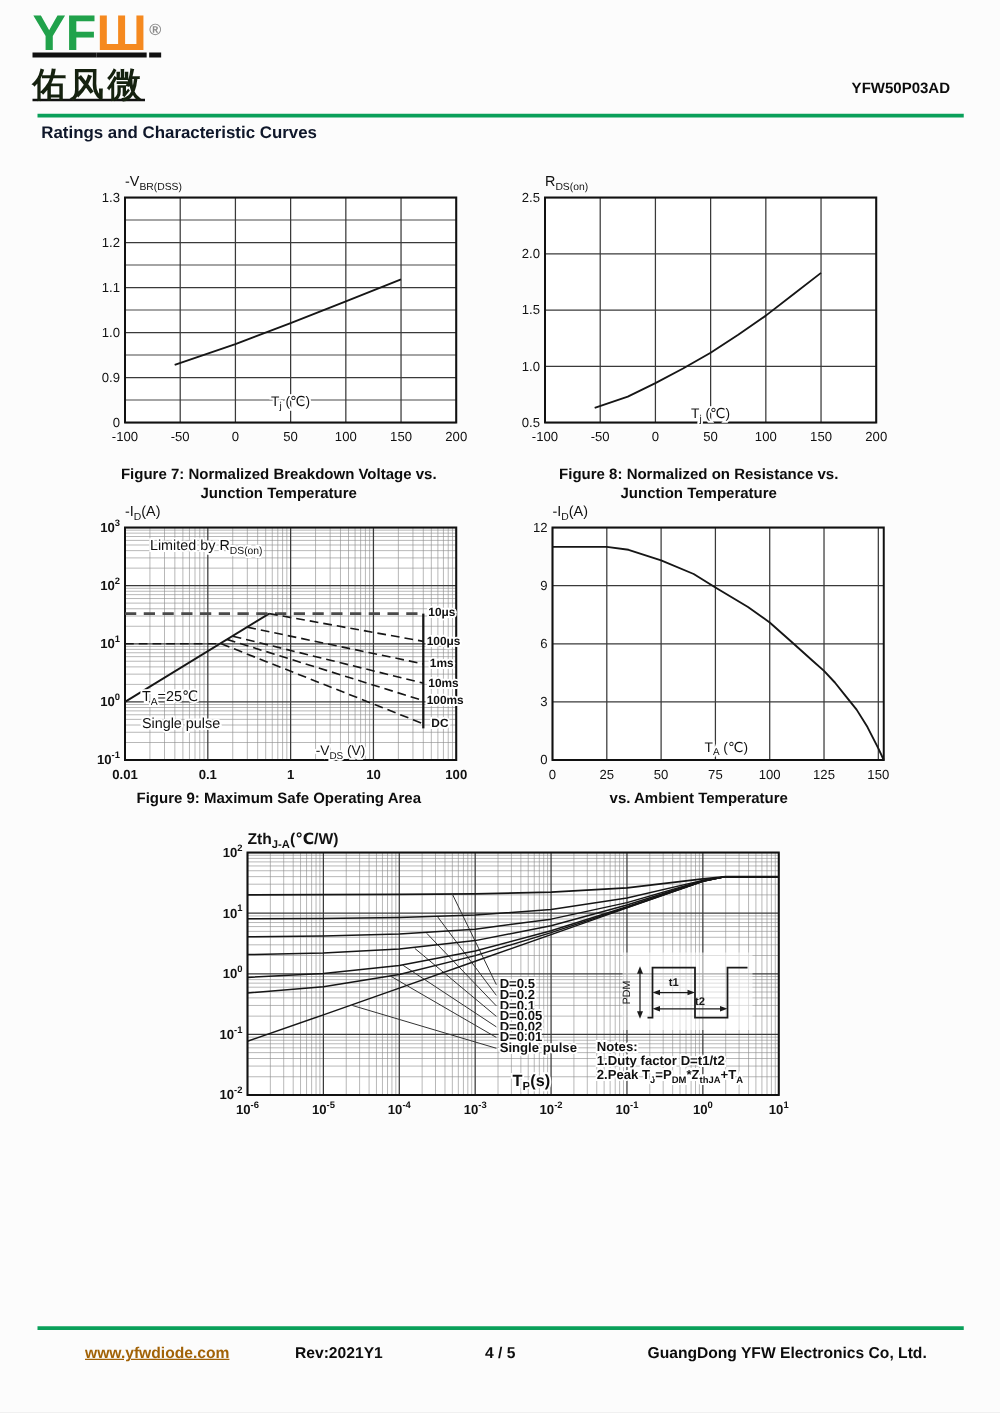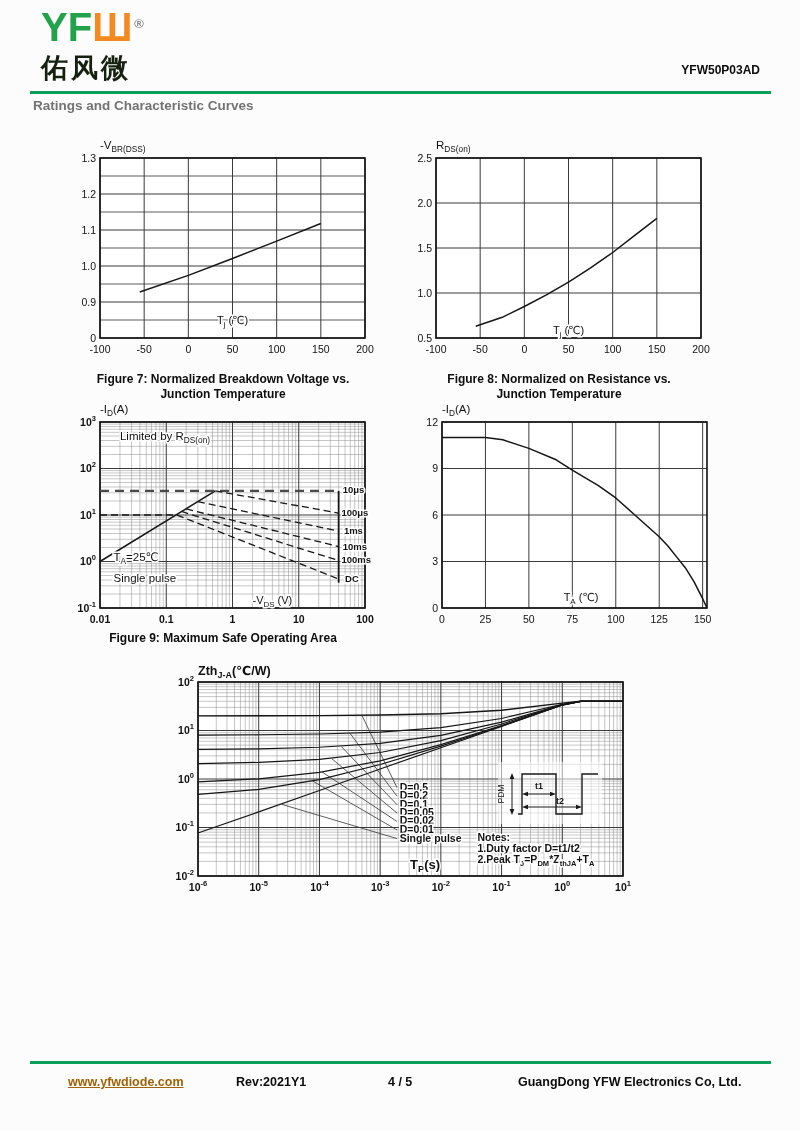--- a/index.html
+++ b/index.html
@@ -7,35 +7,35 @@
         font-family:"Liberation Sans","DejaVu Sans",sans-serif;color:#111;}
   .abs{position:absolute;}
   
   .logo-row{font-weight:bold;font-size:40px;line-height:42px;letter-spacing:0px;}
   .logo-yf{color:#21a24b;}
   .logo-w{color:#f5891f;}
   .logo-reg{font-size:13px;color:#8a8a8a;vertical-align:top;position:relative;top:-3px;margin-left:2px;font-weight:bold;}
   .logo-cn{font-weight:bold;font-size:27px;letter-spacing:3px;color:#15210f;margin-top:2px;}
   .part-number{font-weight:bold;font-size:12px;text-align:right;color:#0c0c0c;}
   .rule{background:#0aa05a;height:3px;}
-  .section-title{font-weight:bold;font-size:13.5px;color:#737373;}
+  .section-title{font-weight:bold;font-size:13.5px;color:#0f172a;}
   
   .cap{position:absolute;text-align:center;font-weight:bold;font-size:12px;line-height:15px;color:#0d0d0d;}
   
   .foot{position:absolute;font-weight:bold;font-size:12.5px;color:#0c0c0c;white-space:nowrap;}
   .foot a{color:#a16207;text-decoration:underline;}
   svg{overflow:visible;}
   svg text{font-family:"Liberation Sans","DejaVu Sans",sans-serif;}
 </style>
 </head>
 <body>
 
 <div class="page">
 
-  <div class="abs" style="left:41px;top:6px;">
+  <div class="abs" style="left:26px;top:6px;text-decoration:underline;">
     <div class="logo-row"><span class="logo-yf">YF</span><span class="logo-w">Ш</span><span class="logo-reg">®</span></div>
     <div class="logo-cn">佑风微</div>
   </div>
   <div class="abs part-number" style="left:460px;top:63px;width:300px;">YFW50P03AD</div>
   <div class="abs rule" style="left:30px;top:91px;width:741px;"></div>
   <div class="abs section-title" style="left:33px;top:98px;">Ratings and Characteristic Curves</div>
 
   <svg class="abs" style="left:72px;top:136px;" width="302" height="240" viewBox="0 0 302 240">
       <rect x="28" y="22" width="265" height="180" fill="#ffffff"></rect>
       <line x1="28" y1="184" x2="293" y2="184" stroke="#4a4a4a" stroke-width="0.9"></line>
@@ -252,20 +252,21 @@
       <line x1="28" y1="68.5" x2="293" y2="68.5" stroke="#3a3a3a" stroke-width="1"></line>
       <text x="24" y="72" text-anchor="end" font-size="10.5" font-weight="normal" fill="#111"><tspan dy="0">9</tspan></text>
       <line x1="28" y1="22" x2="293" y2="22" stroke="#3a3a3a" stroke-width="1"></line>
       <text x="24" y="25.5" text-anchor="end" font-size="10.5" font-weight="normal" fill="#111"><tspan dy="0">12</tspan></text>
       <rect x="28" y="22" width="265" height="186" fill="none" stroke="#111" stroke-width="1.6"></rect>
       <path d="M28.00,37.50 L71.44,37.50 L88.82,39.82 L114.89,48.35 L140.95,59.20 L158.33,70.05 L184.39,85.55 L201.77,97.95 L219.15,113.45 L236.52,128.95 L245.21,136.70 L253.90,146.00 L262.59,156.85 L271.28,167.70 L279.97,181.65 L288.66,198.70 L293.00,208.00" fill="none" stroke="#161616" stroke-width="1.5" stroke-linejoin="round"></path>
       <text x="167.01639344262296" y="201.39" text-anchor="middle" font-size="11" font-weight="normal" fill="#111" stroke="#ffffff" stroke-width="3" paint-order="stroke"><tspan dy="0">T</tspan><tspan dy="3" font-size="72%">A</tspan><tspan dy="-3"> (℃)</tspan></text>
       <text x="28" y="13" text-anchor="start" font-size="11.5" font-weight="normal" fill="#111"><tspan dy="0">-I</tspan><tspan dy="3" font-size="72%">D</tspan><tspan dy="-3">(A)</tspan></text>
     </svg>
   <div class="cap" style="left:408px;top:631px;width:302px;">
+    <div>vs. Ambient Temperature</div>
   </div>
 
   <svg class="abs" style="left:160px;top:662px;" width="480" height="248" viewBox="0 0 480 248">
       <rect x="38" y="20" width="425" height="194" fill="#ffffff"></rect>
       <line x1="56.27682116531315" y1="20" x2="56.27682116531315" y2="214" stroke="#8d8d8d" stroke-width="0.5"></line>
       <line x1="66.96807617940809" y1="20" x2="66.96807617940809" y2="214" stroke="#8d8d8d" stroke-width="0.5"></line>
       <line x1="74.5536423306263" y1="20" x2="74.5536423306263" y2="214" stroke="#8d8d8d" stroke-width="0.5"></line>
       <line x1="80.43746454897257" y1="20" x2="80.43746454897257" y2="214" stroke="#8d8d8d" stroke-width="0.5"></line>
       <line x1="85.24489734472124" y1="20" x2="85.24489734472124" y2="214" stroke="#8d8d8d" stroke-width="0.5"></line>
       <line x1="89.30952385800845" y1="20" x2="89.30952385800845" y2="214" stroke="#8d8d8d" stroke-width="0.5"></line>

